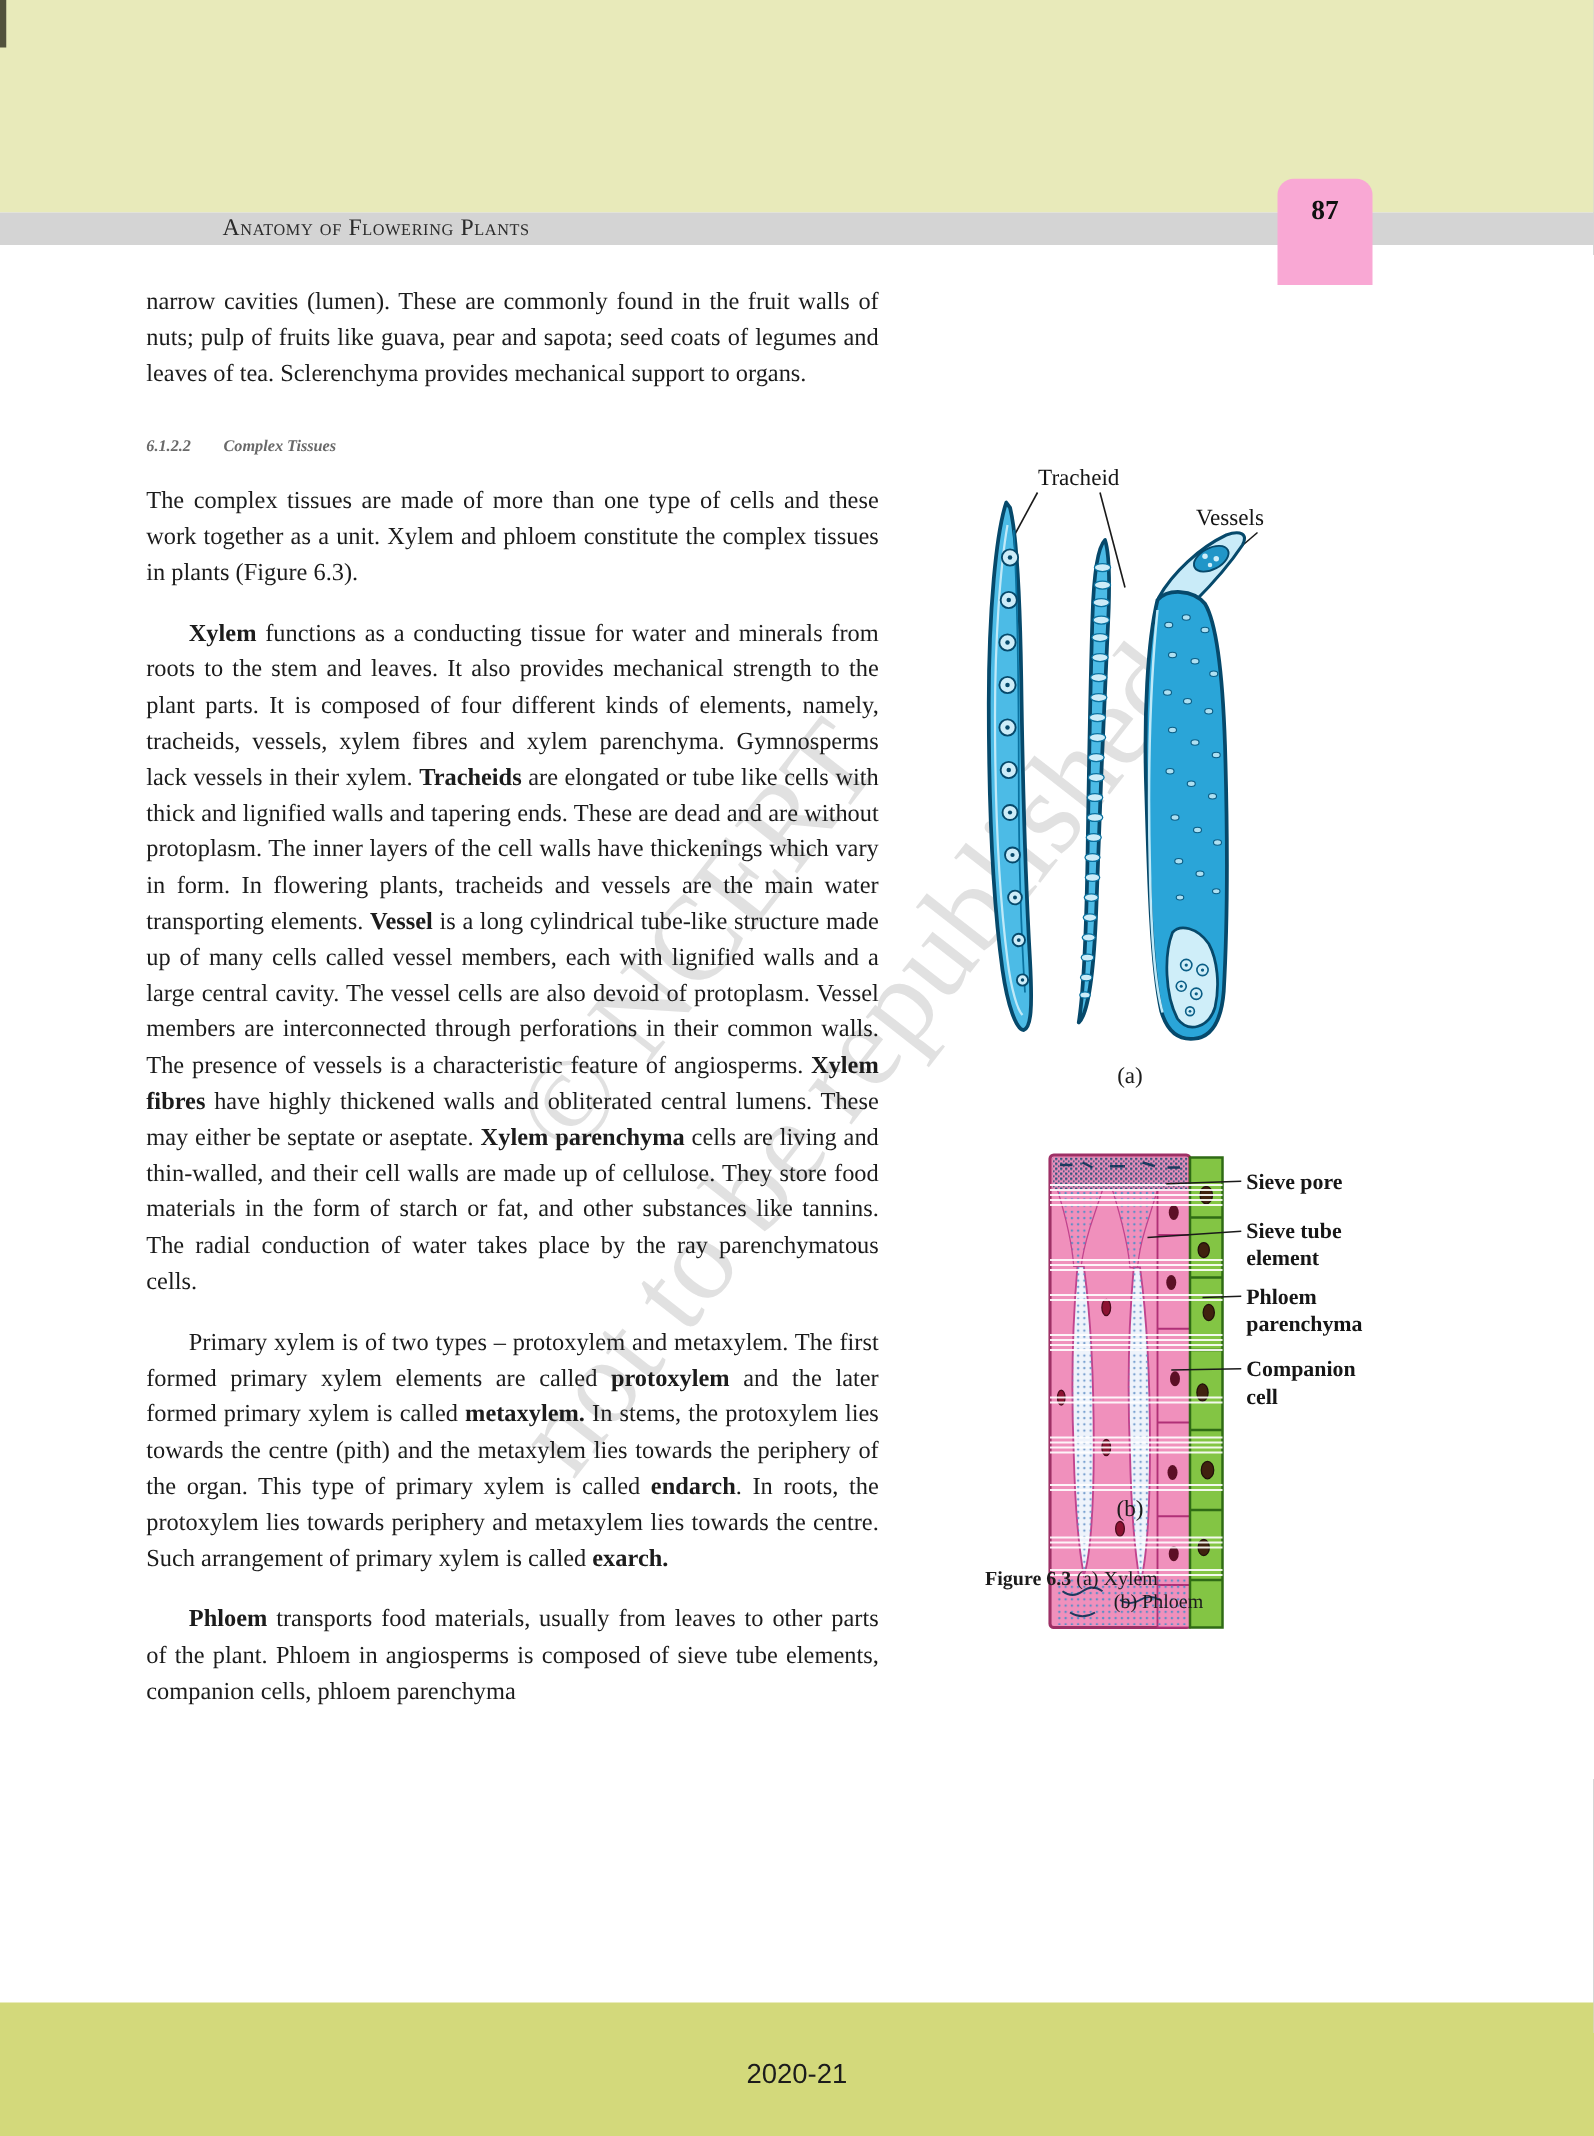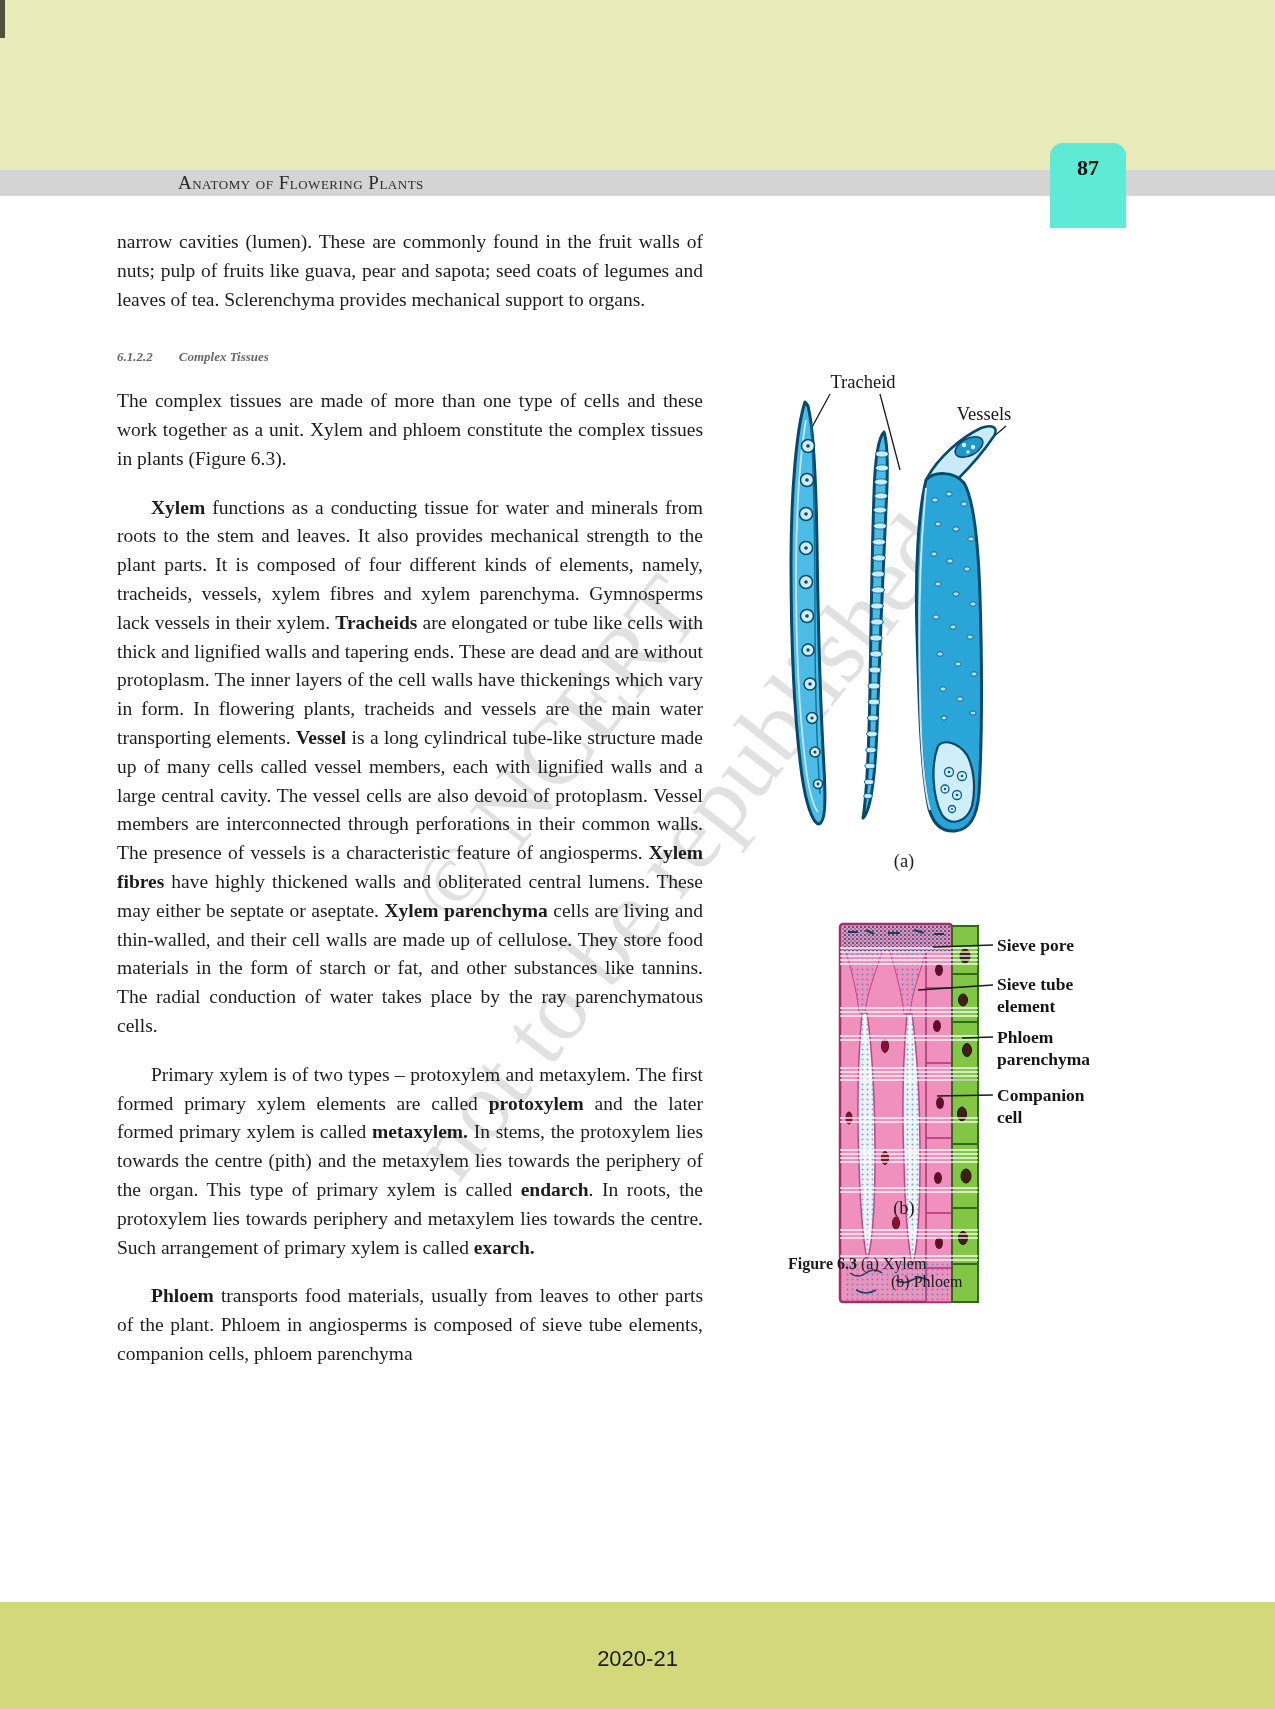--- a/index.html
+++ b/index.html
@@ -3,21 +3,21 @@
 <meta charset="utf-8">
 <style>
   html,body{margin:0;padding:0;background:#9a9a9a;}
   .page{position:relative;width:1275px;height:1709px;background:#ffffff;overflow:hidden;
         font-family:"Liberation Serif","DejaVu Serif",serif;}
   .band-top{position:absolute;left:0;top:0;width:1275px;height:170px;background:#e8eaba;}
   .corner-notch{position:absolute;left:0;top:0;width:5px;height:38px;background:#52523c;}
   .header-bar{position:absolute;left:0;top:170px;width:1275px;height:26px;background:#d4d4d4;}
   .header-title{position:absolute;left:178px;top:2px;font-variant:small-caps;font-size:19px;
         letter-spacing:.5px;color:#2b2b2b;}
-  .page-tab{position:absolute;left:1050px;top:143px;width:76px;height:85px;background:#5eead4;
+  .page-tab{position:absolute;left:1022px;top:143px;width:76px;height:85px;background:#f9a8d4;
         border-radius:13px 13px 0 0;z-index:3;text-align:center;text-decoration:underline;}
   .page-num{display:inline-block;margin-top:12px;font-weight:bold;font-size:22px;color:#111;}
   .watermark{position:absolute;left:60px;top:640px;width:1120px;transform:rotate(-52deg);
         color:#c9c9c9;opacity:.55;font-size:96px;line-height:1.65;text-align:center;
         z-index:0;pointer-events:none;white-space:nowrap;}
   .body-text{position:absolute;left:117px;top:228px;width:586px;z-index:1;
         font-size:19.5px;line-height:28.8px;color:#1c1c1c;text-align:justify;}
   .body-text p{margin:0;}
   .body-text p.ind{text-indent:34px;margin-top:20px;}
   .section-heading{margin:29px 0 15px 0;font-size:13px;font-weight:bold;font-style:italic;

